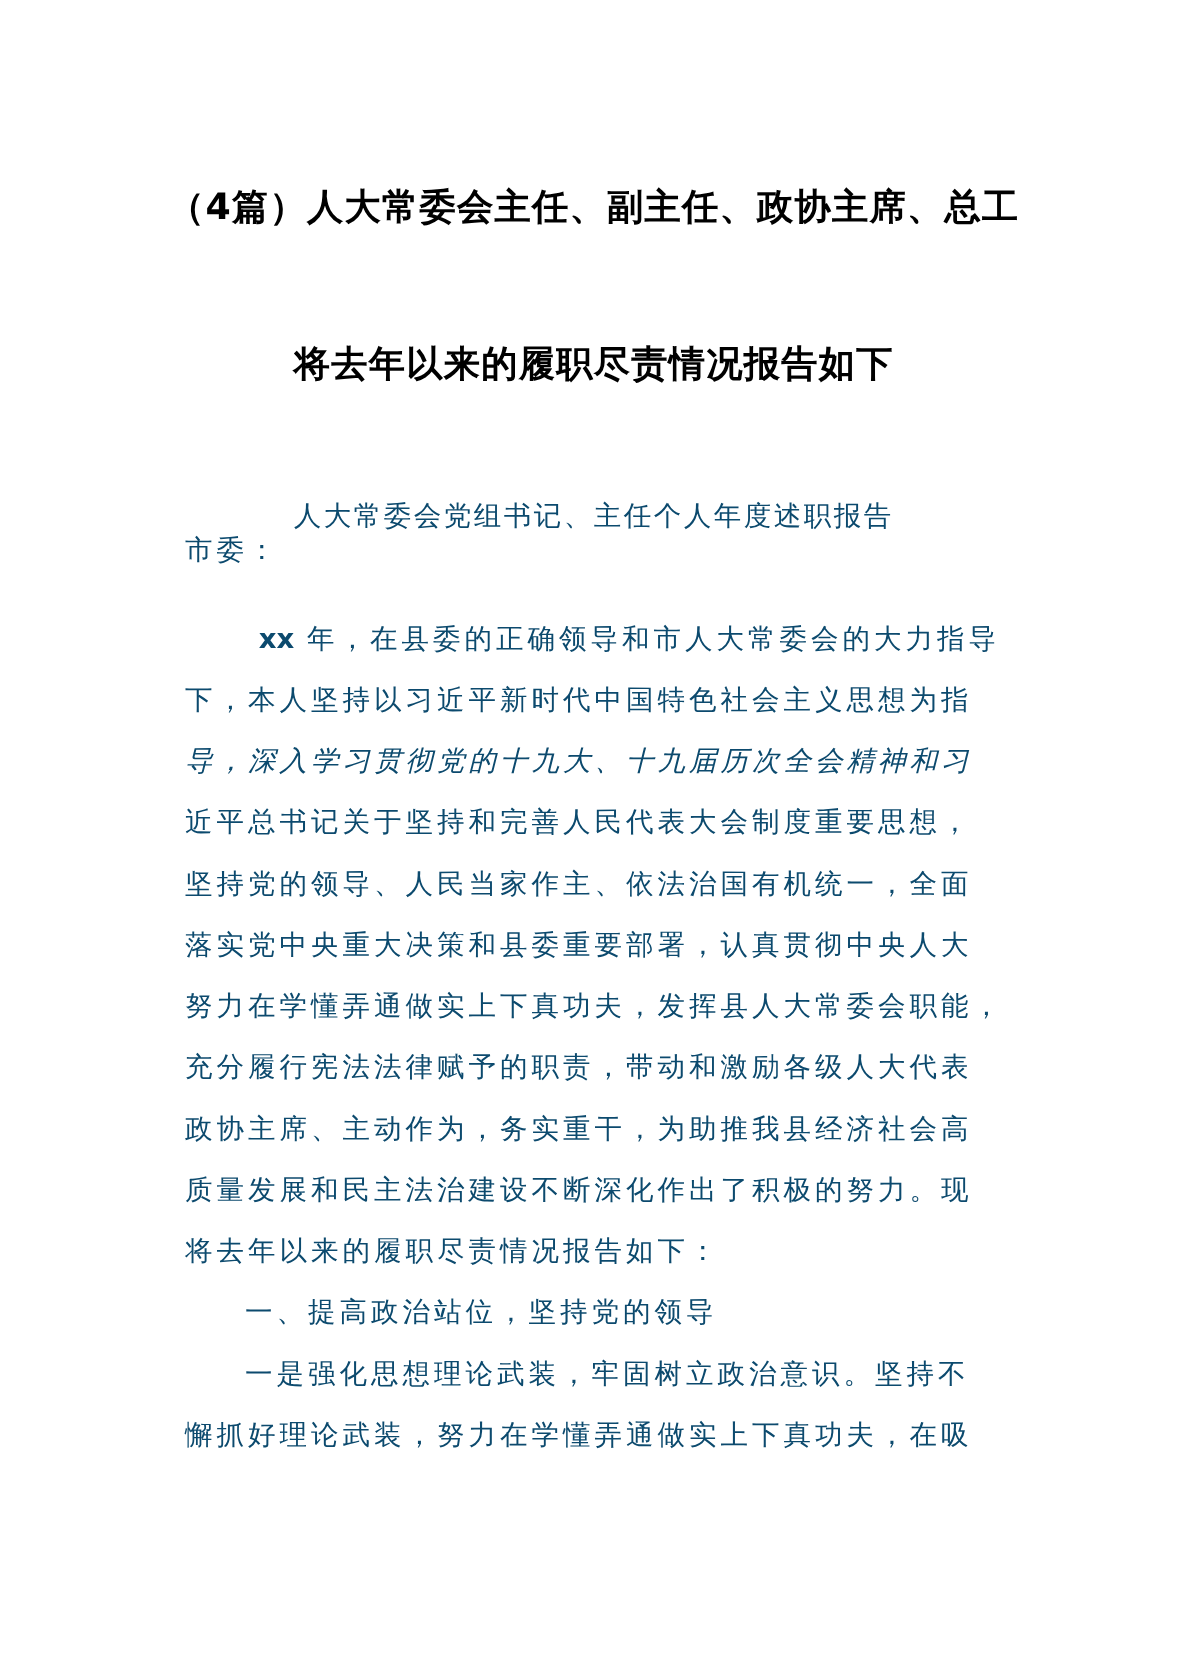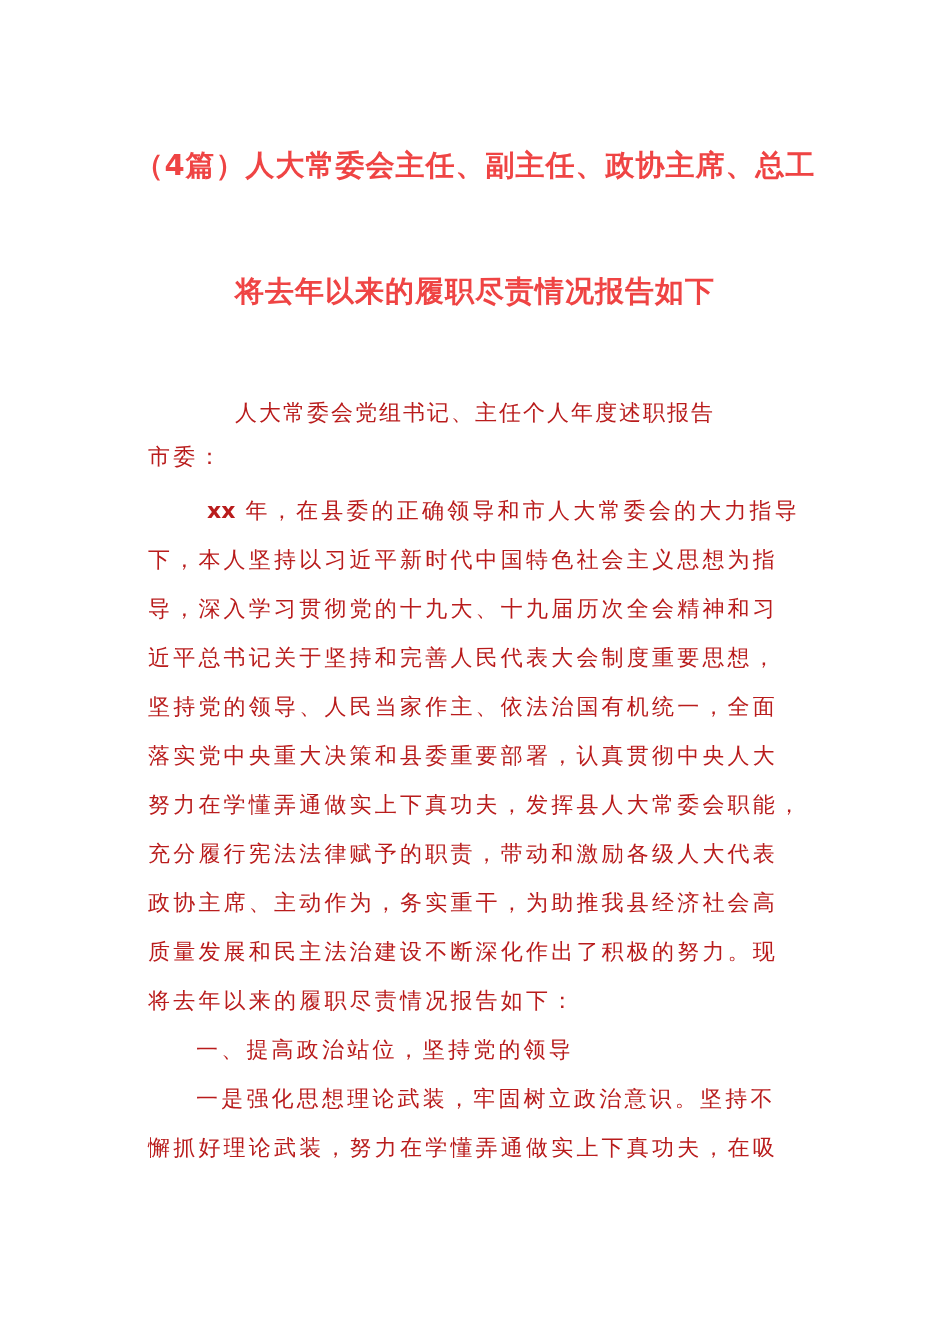--- a/index.html
+++ b/index.html
@@ -1,39 +1,39 @@
 <!DOCTYPE html>
 <html><head>
   <meta charset="utf-8">
   <style>
     html, body { margin: 0; padding: 0; background: #ffffff; }
     body { width: 950px; height: 1344px; position: relative; overflow: hidden;
            font-family: "DejaVu Sans", "Liberation Sans", sans-serif; color: #111; }
     .title { position: absolute; left: 0; width: 950px; text-align: center;
-             font-size: 29px; font-weight: bold; letter-spacing: 1px; color: #ef4444; }
+             font-size: 29px; font-weight: bold; letter-spacing: 1px; color: #000000; }
     .t1 { top: 146px; }
     .t2 { top: 272px; }
     .line { position: absolute; left: 148px; font-size: 22px; letter-spacing: 3.2px;
-            white-space: nowrap; color: #b91c1c; }
+            white-space: nowrap; color: #0c4a6e; }
     .center { left: 0; width: 950px; text-align: center; letter-spacing: 2px; }
     .xx { font-weight: bold; letter-spacing: 0; }
   </style>
 </head>
 <body>
 
 <div>
   <div class="title t1">（4篇）人大常委会主任、副主任、政协主席、总工</div>
   <div class="title t2">将去年以来的履职尽责情况报告如下</div>
 
   <div class="line center" style="top:398px;">人大常委会党组书记、主任个人年度述职报告</div>
-  <div class="line" style="top:442px;">市委：</div>
+  <div class="line" style="top:425px;">市委：</div>
 
   <div class="line" style="top:496px; left:207px;"><span class="xx">xx</span><span> 年，在县委的正确领导和市人大常委会的大力指导</span></div>
   <div class="line" style="top:545px;">下，本人坚持以习近平新时代中国特色社会主义思想为指</div>
-  <div class="line" style="top:594px;">导，深入学习贯彻党的十九大、十九届历次全会精神和习</div>
+  <div class="line" style="top:594px;font-style:italic;">导，深入学习贯彻党的十九大、十九届历次全会精神和习</div>
   <div class="line" style="top:643px;">近平总书记关于坚持和完善人民代表大会制度重要思想，</div>
   <div class="line" style="top:692px;text-align:right;">坚持党的领导、人民当家作主、依法治国有机统一，全面</div>
   <div class="line" style="top:741px;">落实党中央重大决策和县委重要部署，认真贯彻中央人大</div>
   <div class="line" style="top:790px;">努力在学懂弄通做实上下真功夫，发挥县人大常委会职能，</div>
   <div class="line" style="top:839px;">充分履行宪法法律赋予的职责，带动和激励各级人大代表</div>
   <div class="line" style="top:888px;">政协主席、主动作为，务实重干，为助推我县经济社会高</div>
   <div class="line" style="top:937px;">质量发展和民主法治建设不断深化作出了积极的努力。现</div>
   <div class="line" style="top:986px;">将去年以来的履职尽责情况报告如下：</div>
 
   <div class="line" style="top:1035px; left:196px;">一、提高政治站位，坚持党的领导</div>

